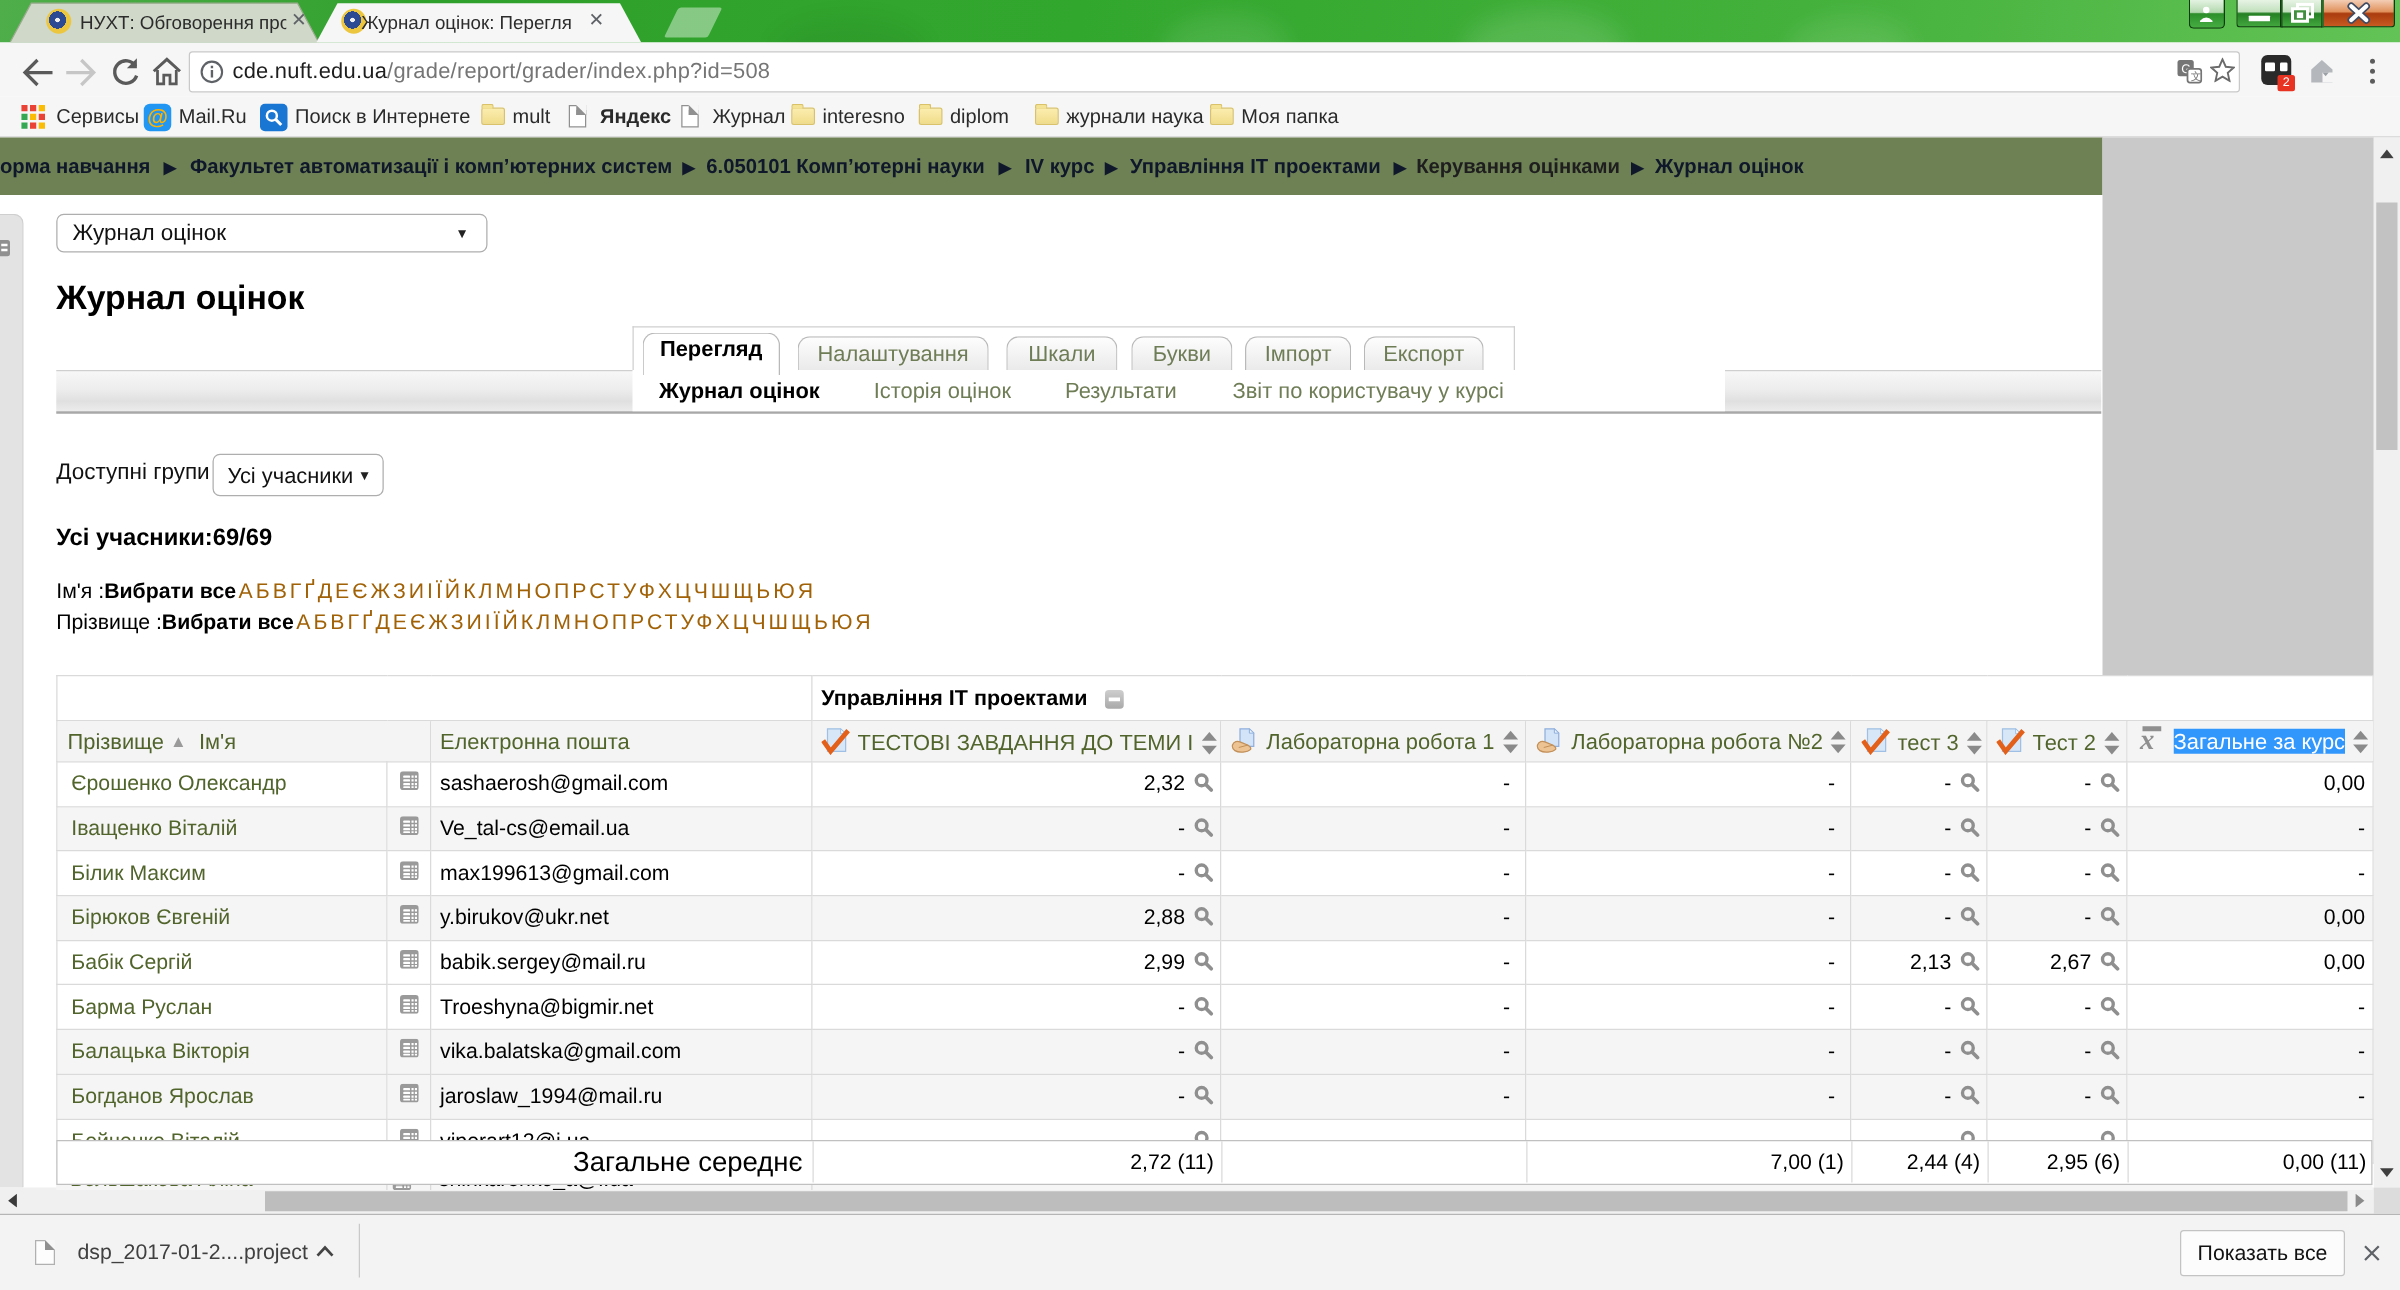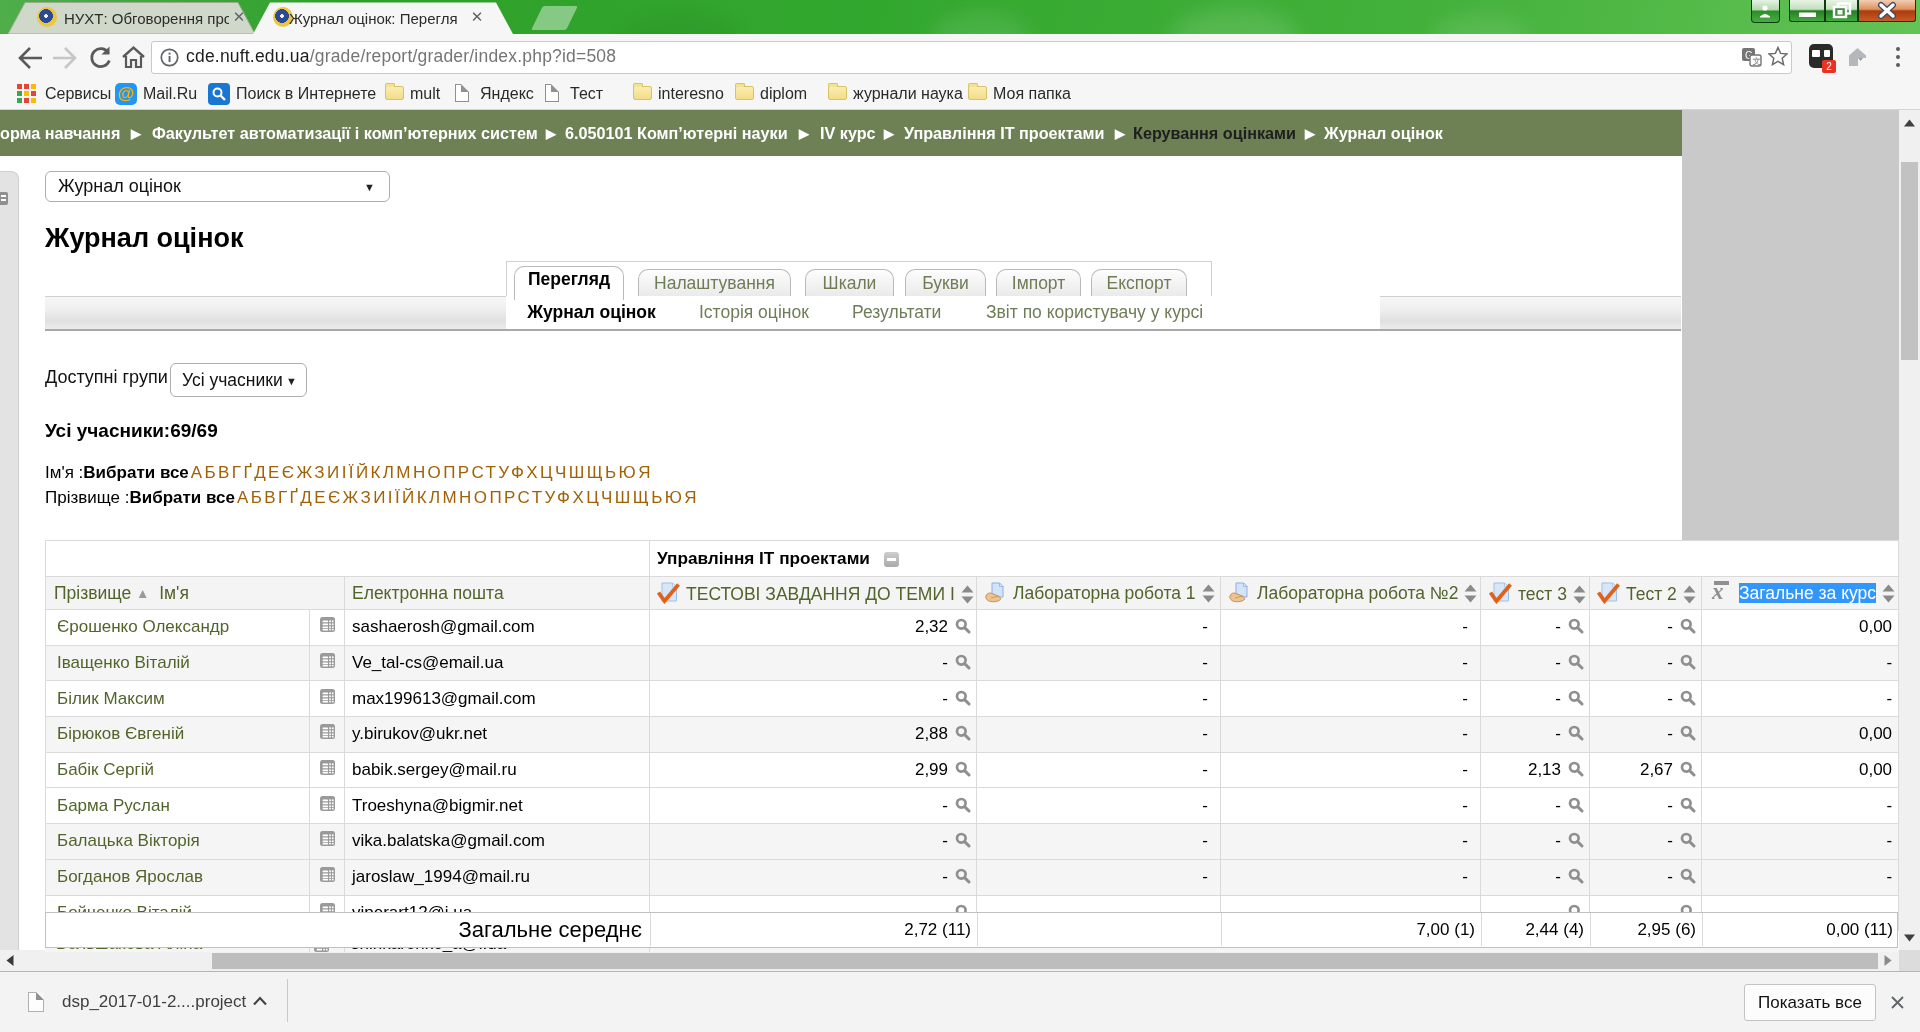--- a/index.html
+++ b/index.html
@@ -23,21 +23,21 @@
 .folder { position:absolute; top:86px; width:19px; height:14px; background:linear-gradient(#fbedaf,#f0dc89); border:1px solid #d9c26a; border-radius:2px; }
 .folder:before { content:""; position:absolute; left:-1px; top:-4px; width:8px; height:3px; background:#f4e295; border:1px solid #d9c26a; border-bottom:none; border-radius:2px 2px 0 0; }
 .pageic { position:absolute; top:84px; width:14px; height:18px; background:#fff; border:1px solid #909090; }
 .pageic:before { content:""; position:absolute; right:-1px; top:-1px; border:4px solid #f6f6f6; border-left-color:#909090; border-bottom-color:#909090; }
 #wcProfile { left:1751px; top:0; width:29px; height:23px; border:1px solid #0e3b0e; border-top:none; border-radius:0 0 4px 4px;
   background:linear-gradient(#e4f3e2 0%,#b2d8ae 45%,#2c8f2a 50%,#46ad42 100%); }
 .wcbtn { position:absolute; top:0; height:22px; border:1px solid #0e3b0e; border-top:none;
   background:linear-gradient(#e7f4e5 0%,#c2e0bd 44%,#258024 52%,#42a73e 100%); }
 #wcClose { background:linear-gradient(#f3cdb4 0%,#e0915c 44%,#aa3c0e 52%,#c85a22 100%); }
 #crumbbar { left:0; top:110px; width:1682px; height:46px; background:#6e8155; overflow:hidden; }
-#crumbbar .ct { position:absolute; top:0; height:46px; line-height:47px; white-space:nowrap; color:#ffffff; font-weight:bold; font-size:16.2px; }
+#crumbbar .ct { position:absolute; top:0; height:46px; line-height:47px; white-space:nowrap; color:#0f172a; font-weight:bold; font-size:16.2px; }
 #crumbbar .csep { font-size:13px; }
 #grayblock { left:1682px; top:110px; width:217px; height:430px; background:#c9c9c9; }
 #dock { left:0; top:171px; width:19px; height:779px; background:#e3e3e3; border-right:1px solid #cfcfcf; border-top:1px solid #cfcfcf; border-radius:0 8px 0 0; }
 .sel { position:absolute; background:#fff; border:1px solid #aeaeae; border-radius:6px; font-size:18px; color:#111; white-space:nowrap; }
 .selarrow { position:absolute; color:#222; font-size:11px; line-height:11px; }
 #h1 { left:45px; top:223px; font-size:27px; font-weight:bold; color:#000; }
 #tabrow1box { left:506px; top:261px; width:706px; height:35px; border:1px solid #d0d0d0; border-bottom:none; background:#fff; }
 .mtab { position:absolute; top:269px; height:27px; border:1px solid #b9b9b9; border-bottom:none; border-radius:10px 10px 0 0; background:linear-gradient(#fdfdfd,#eaeaea); text-align:center; font-size:17.5px; color:#6f7d57; line-height:27px; }
 #mtabActive { background:#fff; color:#000; font-weight:bold; z-index:3; height:34px; top:266px; line-height:25px; }
 #band2 { left:45px; top:296px; width:1636px; height:35px; border-top:1px solid #cfcfcf; background:linear-gradient(#f7f7f7 0%,#ededed 45%,#e0e0e0 75%,#ececec 100%); border-bottom:2px solid #a8a8a8; }
@@ -179,23 +179,23 @@
 <span class="bk" style="left:143px;">Mail.Ru</span>
 <div class="abs" style="left:208px;top:83px;width:22px;height:22px;border-radius:4px;background:#1976d2;"></div>
 <svg class="abs" style="left:211px;top:86px;" width="16" height="16" viewBox="0 0 16 16">
     <circle cx="6.5" cy="6.5" r="4" stroke="#fff" stroke-width="2" fill="none"></circle>
     <line x1="9.5" y1="9.5" x2="14" y2="14" stroke="#fff" stroke-width="2.4"></line>
   </svg>
 <span class="bk" style="left:236px;">Поиск в Интернете</span>
 <div class="folder" style="left:385px;"></div>
 <span class="bk" style="left:410px;">mult</span>
 <div class="pageic" style="left:455px;"></div>
-<span class="bk" style="left:480px;">Яндекс</span>
+<span class="bk" style="left:480px;font-weight:bold;">Яндекс</span>
 <div class="pageic" style="left:545px;"></div>
-<span class="bk" style="left:570px;">Тест</span>
+<span class="bk" style="left:570px;">Журнал</span>
 <div class="folder" style="left:633px;"></div>
 <span class="bk" style="left:658px;">interesno</span>
 <div class="folder" style="left:735px;"></div>
 <span class="bk" style="left:760px;">diplom</span>
 <div class="folder" style="left:828px;"></div>
 <span class="bk" style="left:853px;">журнали наука</span>
 <div class="folder" style="left:968px;"></div>
 <span class="bk" style="left:993px;">Моя папка</span>
 <div class="abs" id="crumbbar">
     <span class="ct" style="left:0;">орма навчання</span>

